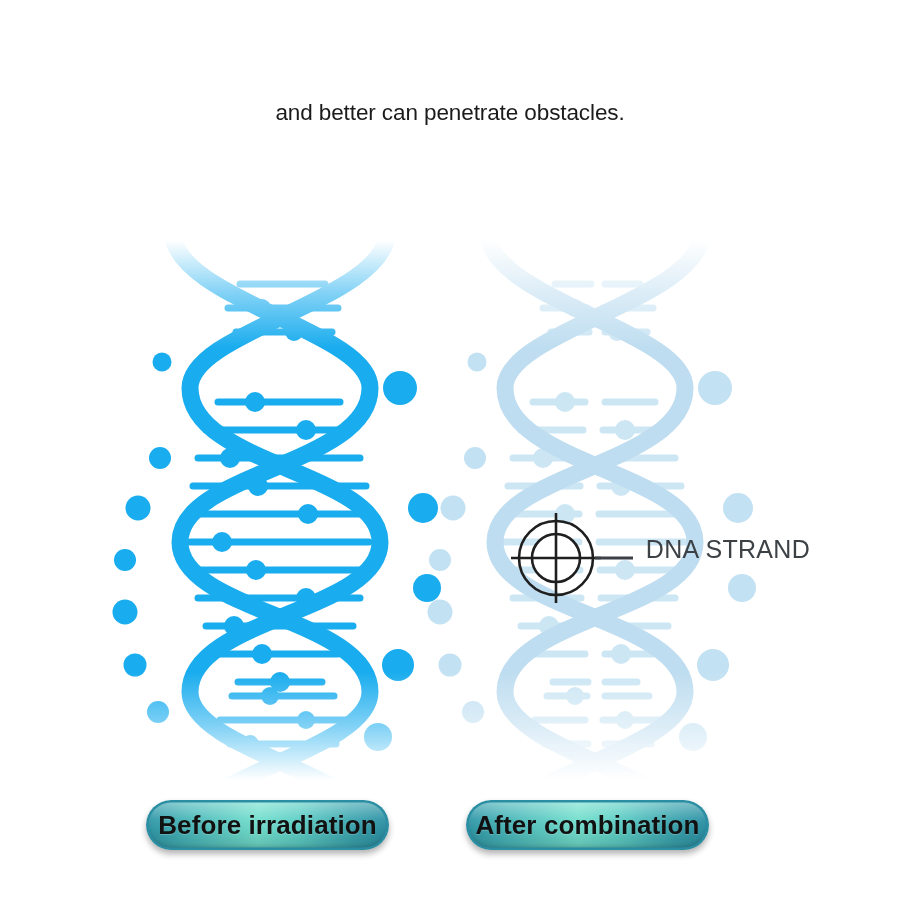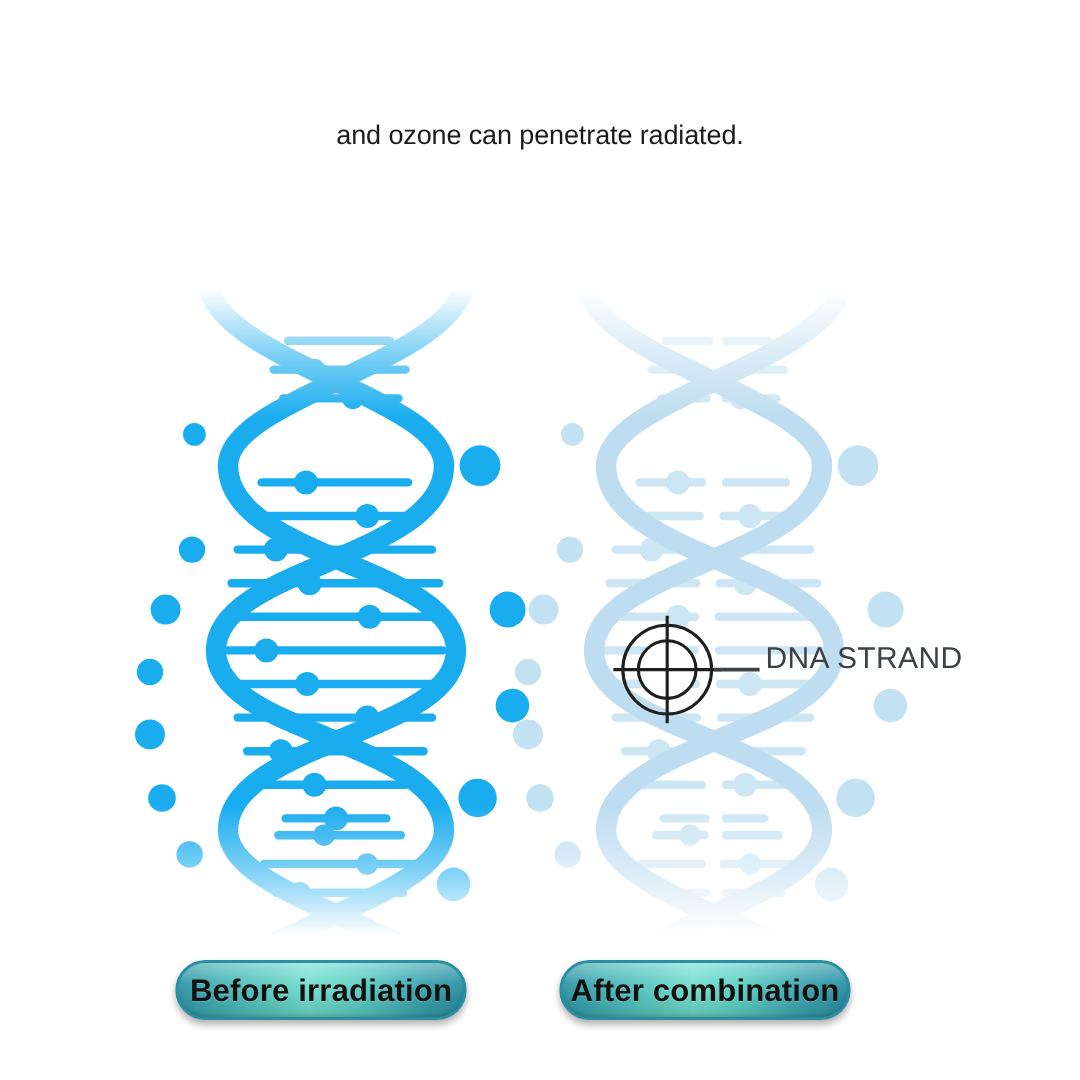--- a/index.html
+++ b/index.html
@@ -58,21 +58,21 @@
     height: 90px;
     pointer-events: none;
   }
   .callout svg { display: block; }
 
   .callout-label {
     position: absolute;
     left: 630px;
     top: 531px;
     width: 180px;
-    text-align: center;
+    text-align: right;
     color: #3c4146;
     font-size: 25px;
     line-height: 36px;
     letter-spacing: 0.3px;
     font-weight: 400;
   }
 
   
   .btn {
     position: absolute;
@@ -108,21 +108,21 @@
     text-shadow: 0 1px 0 rgba(255,255,255,0.20);
     letter-spacing: 0.1px;
   }
   .btn-before { left: 146px; }
   .btn-after  { left: 466px; }
 </style>
 </head>
 <body>
 
 <div class="headline">
-  <div>and ozone can penetrate radiated.</div>
+  <div>and better can penetrate obstacles.</div>
 </div>
 
 <div class="stage">
 
   <div class="helix-wrap helix-left">
     <svg viewBox="0 0 340 540" xmlns="http://www.w3.org/2000/svg">
       <defs>
         <linearGradient id="fadeL" x1="0" y1="0" x2="0" y2="1">
           <stop offset="0.00" stop-color="#ffffff" stop-opacity="0"></stop>
           <stop offset="0.10" stop-color="#ffffff" stop-opacity="0.55"></stop>

